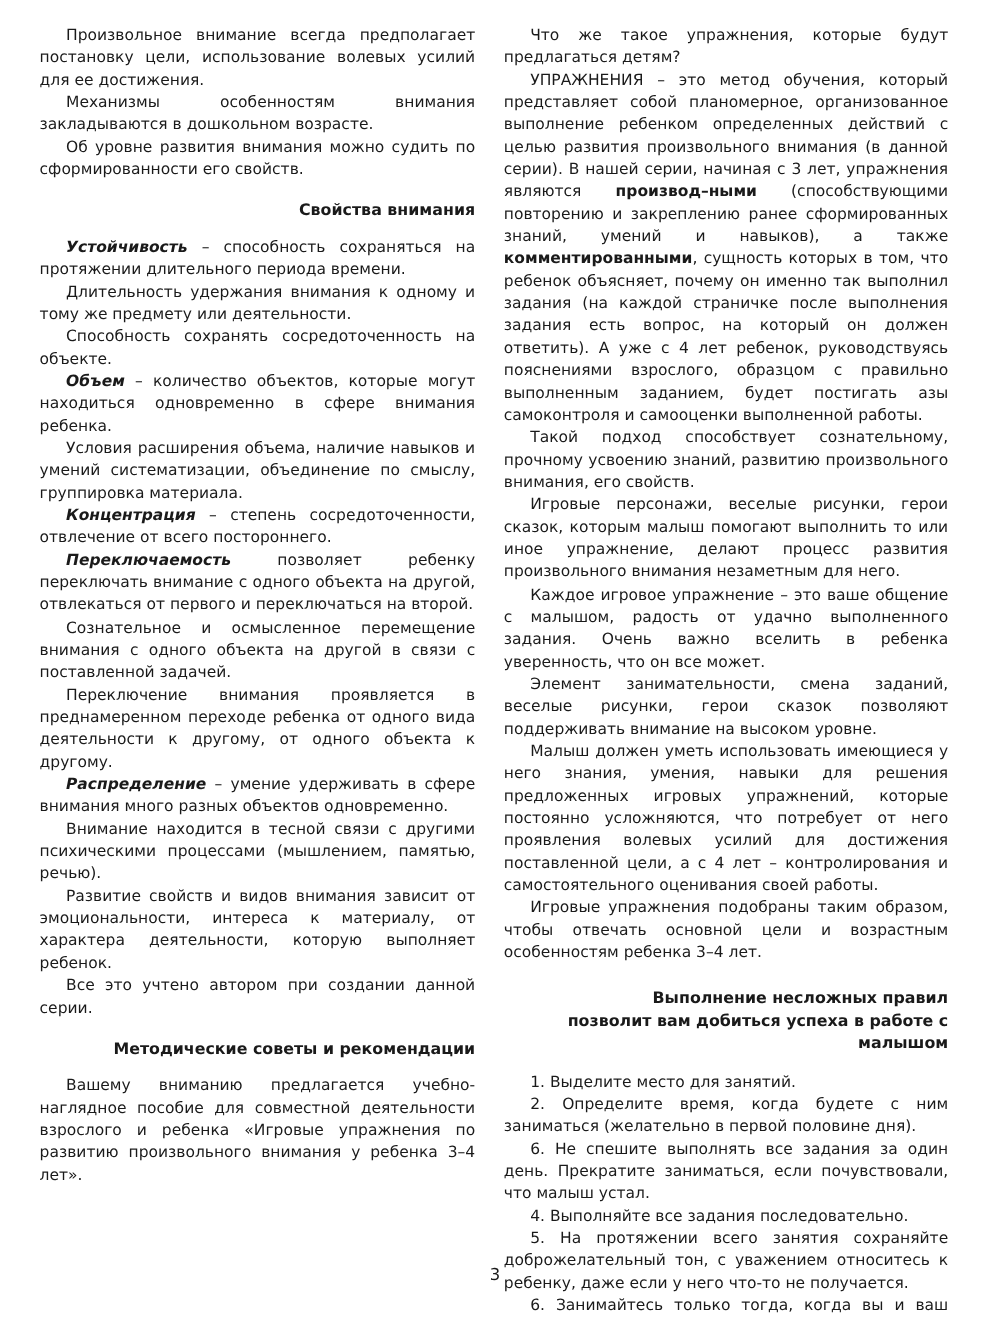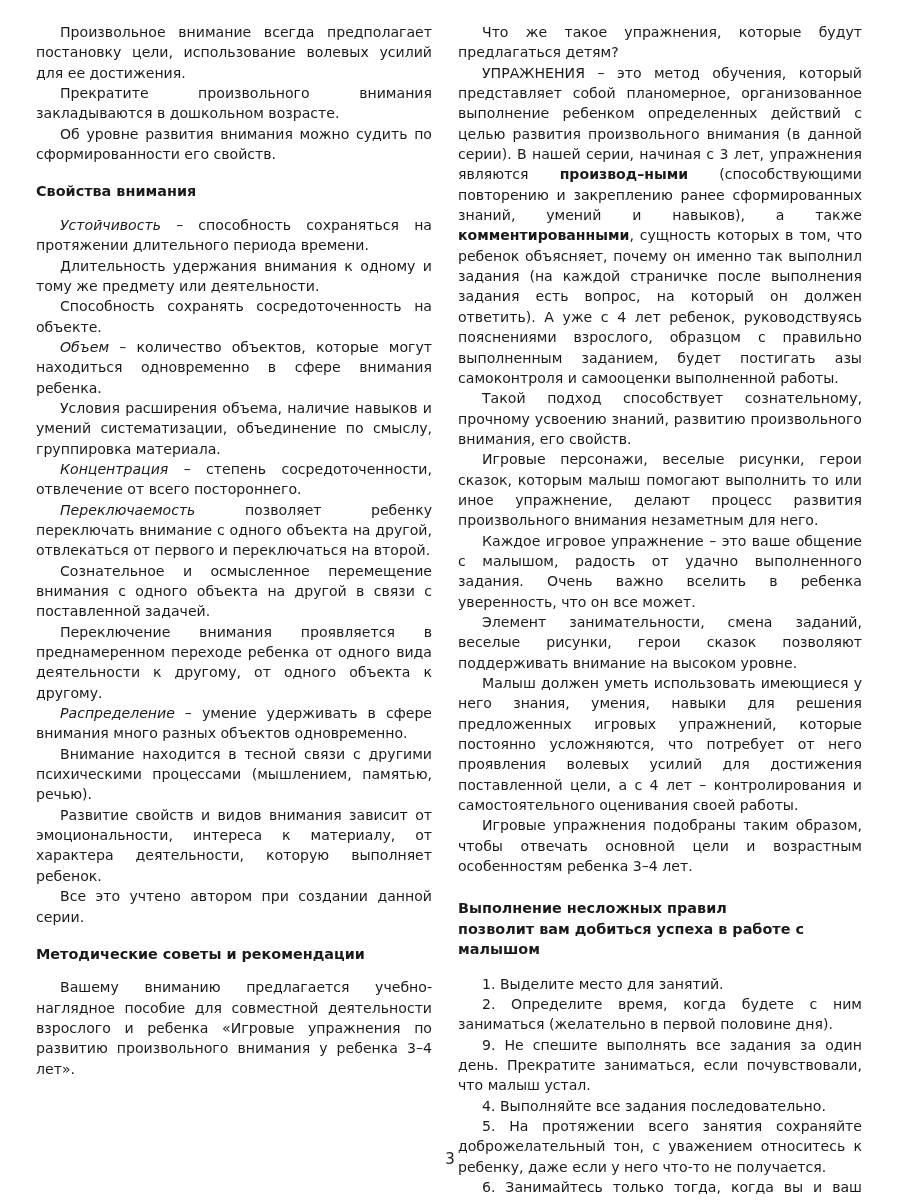--- a/index.html
+++ b/index.html
@@ -53,31 +53,31 @@
   }
 
   
 
   h2.heading {
     margin: 0;
     padding: 0;
     font-size: 14.4px;
     line-height: 20.4px;
     font-weight: bold;
-    text-align: left;
+    text-align: right;
     text-indent: 0;
   }
 
   .sp-before-heading { height: 17px; }
   .sp-after-heading  { height: 13px; }
   .sp-before-heading-2 { height: 22px; }
   .sp-after-heading-2  { height: 14px; }
 
   .term {
-    font-weight: normal;
+    font-weight: bold;
     font-style: italic;
   }
   .bold {
     font-weight: bold;
   }
 
   .rule-list p.para {
     text-indent: 24px;
   }
 
@@ -95,21 +95,21 @@
 </head>
 <body>
 
 <div class="page">
 
   <div class="columns">
 
     <div class="column left">
 
       <p class="para">Произвольное внимание всегда предполагает постановку цели, использование волевых усилий для ее достижения.</p>
-      <p class="para">Прекратите произвольного внимания закладываются в дошкольном возрасте.</p>
+      <p class="para">Механизмы особенностям внимания закладываются в дошкольном возрасте.</p>
       <p class="para">Об уровне развития внимания можно судить по сформированности его свойств.</p>
 
       <div class="sp-before-heading"></div>
       <h2 class="heading">Свойства внимания</h2>
       <div class="sp-after-heading"></div>
 
       <p class="para"><span class="term">Устойчивость</span><span> – способность сохраняться на протяжении длительного периода времени.</span></p>
       <p class="para"><span>Длительность удержания внимания к одному и тому же предмету или деятельности.</span></p>
       <p class="para"><span>Способность сохранять сосредоточенность на объекте.</span></p>
       <p class="para"><span class="term">Объем</span><span> – количество объектов, которые могут находиться одновременно в сфере внимания ребенка.</span></p>
@@ -145,21 +145,21 @@
       <p class="para">Игровые упражнения подобраны таким образом, чтобы отвечать основной цели и возрастным особенностям ребенка 3–4 лет.</p>
 
       <div class="sp-before-heading-2"></div>
       <h2 class="heading">Выполнение несложных правил</h2>
       <h2 class="heading">позволит вам добиться успеха в работе с малышом</h2>
       <div class="sp-after-heading-2"></div>
 
       <div class="rule-list">
         <p class="para">1. Выделите место для занятий.</p>
         <p class="para">2. Определите время, когда будете с ним заниматься (желательно в первой половине дня).</p>
-        <p class="para">9. Не спешите выполнять все задания за один день. Прекратите заниматься, если почувствовали, что малыш устал.</p>
+        <p class="para">6. Не спешите выполнять все задания за один день. Прекратите заниматься, если почувствовали, что малыш устал.</p>
         <p class="para">4. Выполняйте все задания последовательно.</p>
         <p class="para">5. На протяжении всего занятия сохраняйте доброжелательный тон, с уважением относитесь к ребенку, даже если у него что-то не получается.</p>
         <p class="para">6. Занимайтесь только тогда, когда вы и ваш малыш находитесь в хорошем настроении.</p>
 
       </div>
 
     </div>
 
   </div>
 

